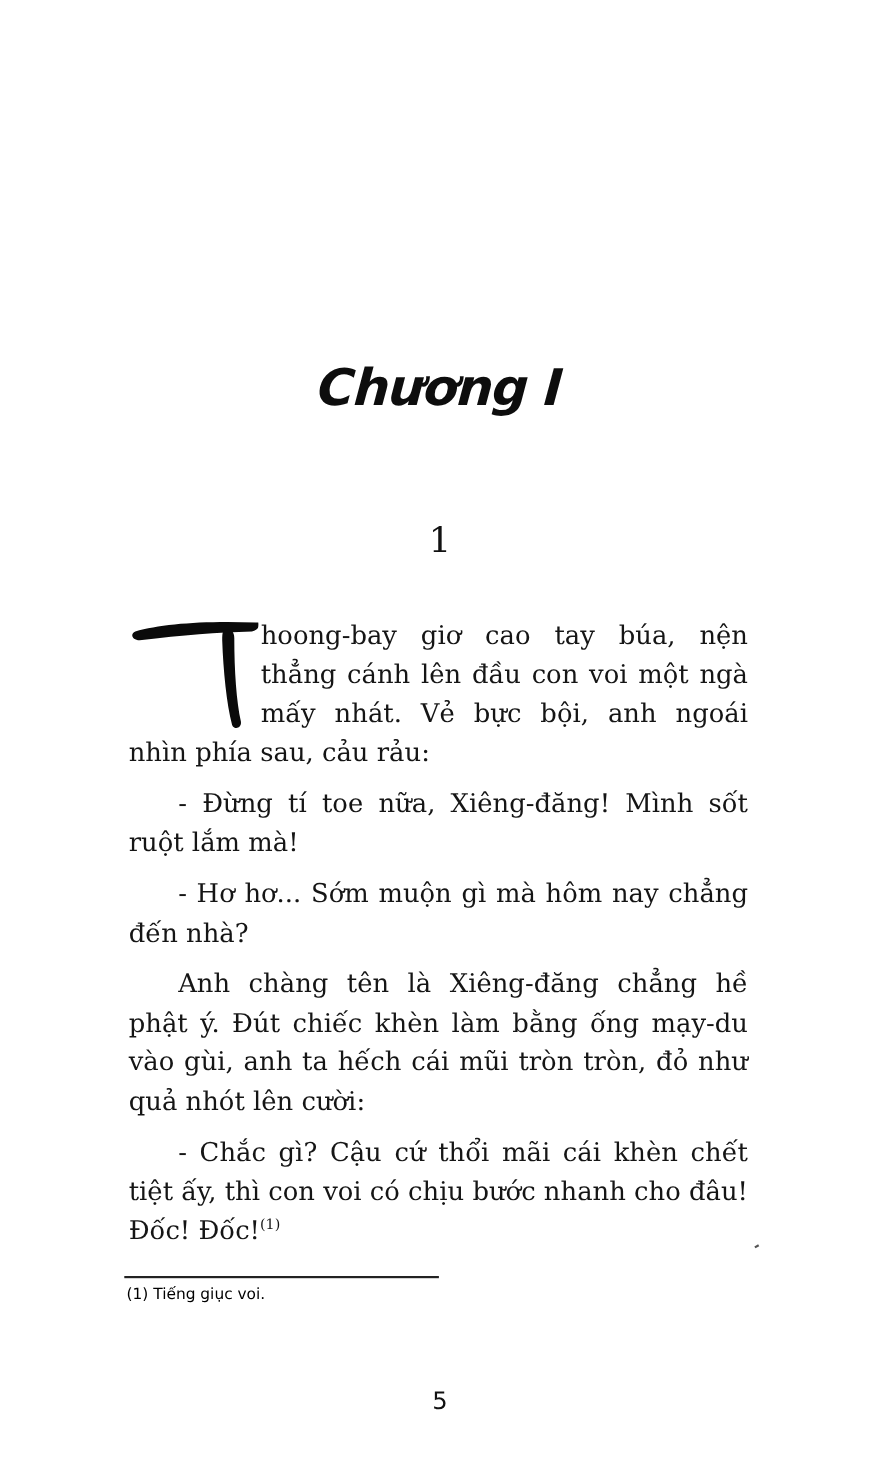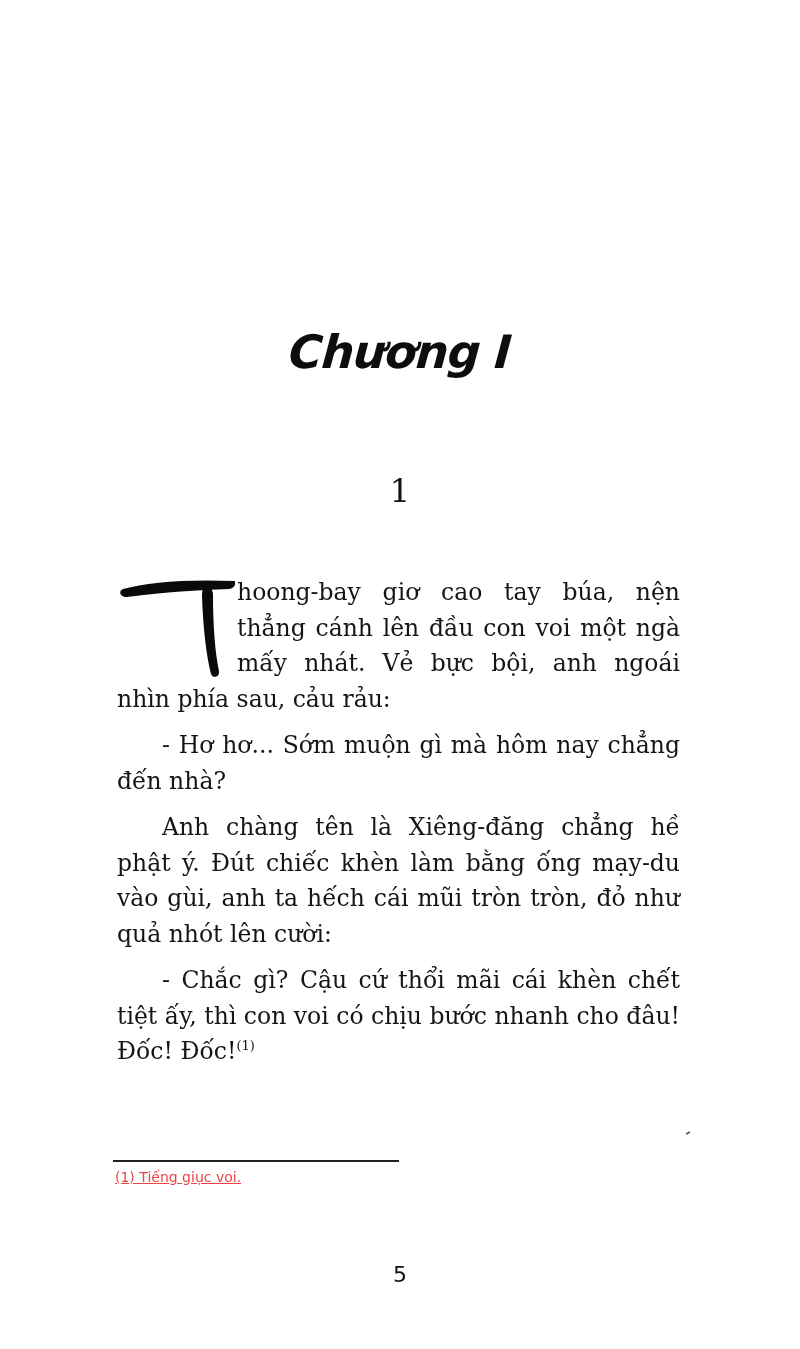--- a/index.html
+++ b/index.html
@@ -14,38 +14,37 @@
     }
     .section-number {
       position: absolute; left: 0; top: 472px; width: 800px; text-align: center;
       font-family: "DejaVu Serif", serif; font-size: 32px; color: #111;
     }
 
     .body-text {
       position: absolute; left: 117px; top: 560px; width: 563px;
       font-family: "DejaVu Serif", serif; font-size: 23.5px; line-height: 35.5px;
       color: #151515;
-      margin-top: 15px;
     }
     .para { margin: 0 0 11px 0; text-align: justify; text-align-last: left; }
     .indent { text-indent: 45px; }
 
     .dropcap-wrap { position: relative; }
     .dropcap {
       float: left; width: 118px; height: 104px; position: relative; margin-right: 2px;
     }
     .dropcap svg { position: absolute; left: 0; top: 0; }
 
     .footnote-rule {
       position: absolute; left: 113px; top: 1160px; width: 286px; height: 0;
       border-top: 2px solid #222;
     }
     .footnote {
       position: absolute; left: 115px; top: 1169px;
-      font-family: "DejaVu Sans", sans-serif; font-size: 14px; color: #ef4444; text-decoration: underline;
+      font-family: "DejaVu Sans", sans-serif; font-size: 14px; color: #000000;
     }
     .page-number {
       position: absolute; left: 0; top: 1262px; width: 800px; text-align: center;
       font-family: "DejaVu Sans", sans-serif; font-size: 22px; color: #111;
     }
     .sup { font-size: 13px; vertical-align: super; line-height: 0; }
     .speck { position: absolute; width: 4px; height: 2px; background: #555; transform: rotate(-30deg); }
   </style>
 </head>
 <body>
@@ -61,20 +60,21 @@
     <p class="para dropcap-wrap">
       <span class="dropcap">
         <svg width="118" height="104" viewBox="0 0 118 104">
           <path d="M6 14 C 30 7, 70 4, 118 6 C 119 10, 117 13, 112 14 C 80 15, 50 17, 10 22 C 3 22, 1 16, 6 14 Z" fill="#0a0a0a"></path>
           <path d="M88 12 C 93 12, 96 14, 96 20 C 96 50, 98 78, 102 96 C 103 102, 96 104, 94 99 C 89 80, 86 50, 85 22 C 85 14, 86 12, 88 12 Z" fill="#0a0a0a"></path>
         </svg>
       </span>
       <span>hoong-bay giơ cao tay búa, nện thẳng cánh lên đầu con voi một ngà mấy nhát. Vẻ bực bội, anh ngoái nhìn phía sau, cảu rảu:</span>
     </p>
 
+    <p class="para indent">- Đừng tí toe nữa, Xiêng-đăng! Mình sốt ruột lắm mà!</p>
 
     <p class="para indent">- Hơ hơ... Sớm muộn gì mà hôm nay chẳng đến nhà?</p>
 
     <p class="para indent">Anh chàng tên là Xiêng-đăng chẳng hề phật ý. Đút chiếc khèn làm bằng ống mạy-du vào gùi, anh ta hếch cái mũi tròn tròn, đỏ như quả nhót lên cười:</p>
 
     <p class="para indent">
       <span>- Chắc gì? Cậu cứ thổi mãi cái khèn chết tiệt ấy, thì con voi có chịu bước nhanh cho đâu! Đốc! Đốc!</span><span class="sup">(1)</span>
     </p>
   </div>
 

